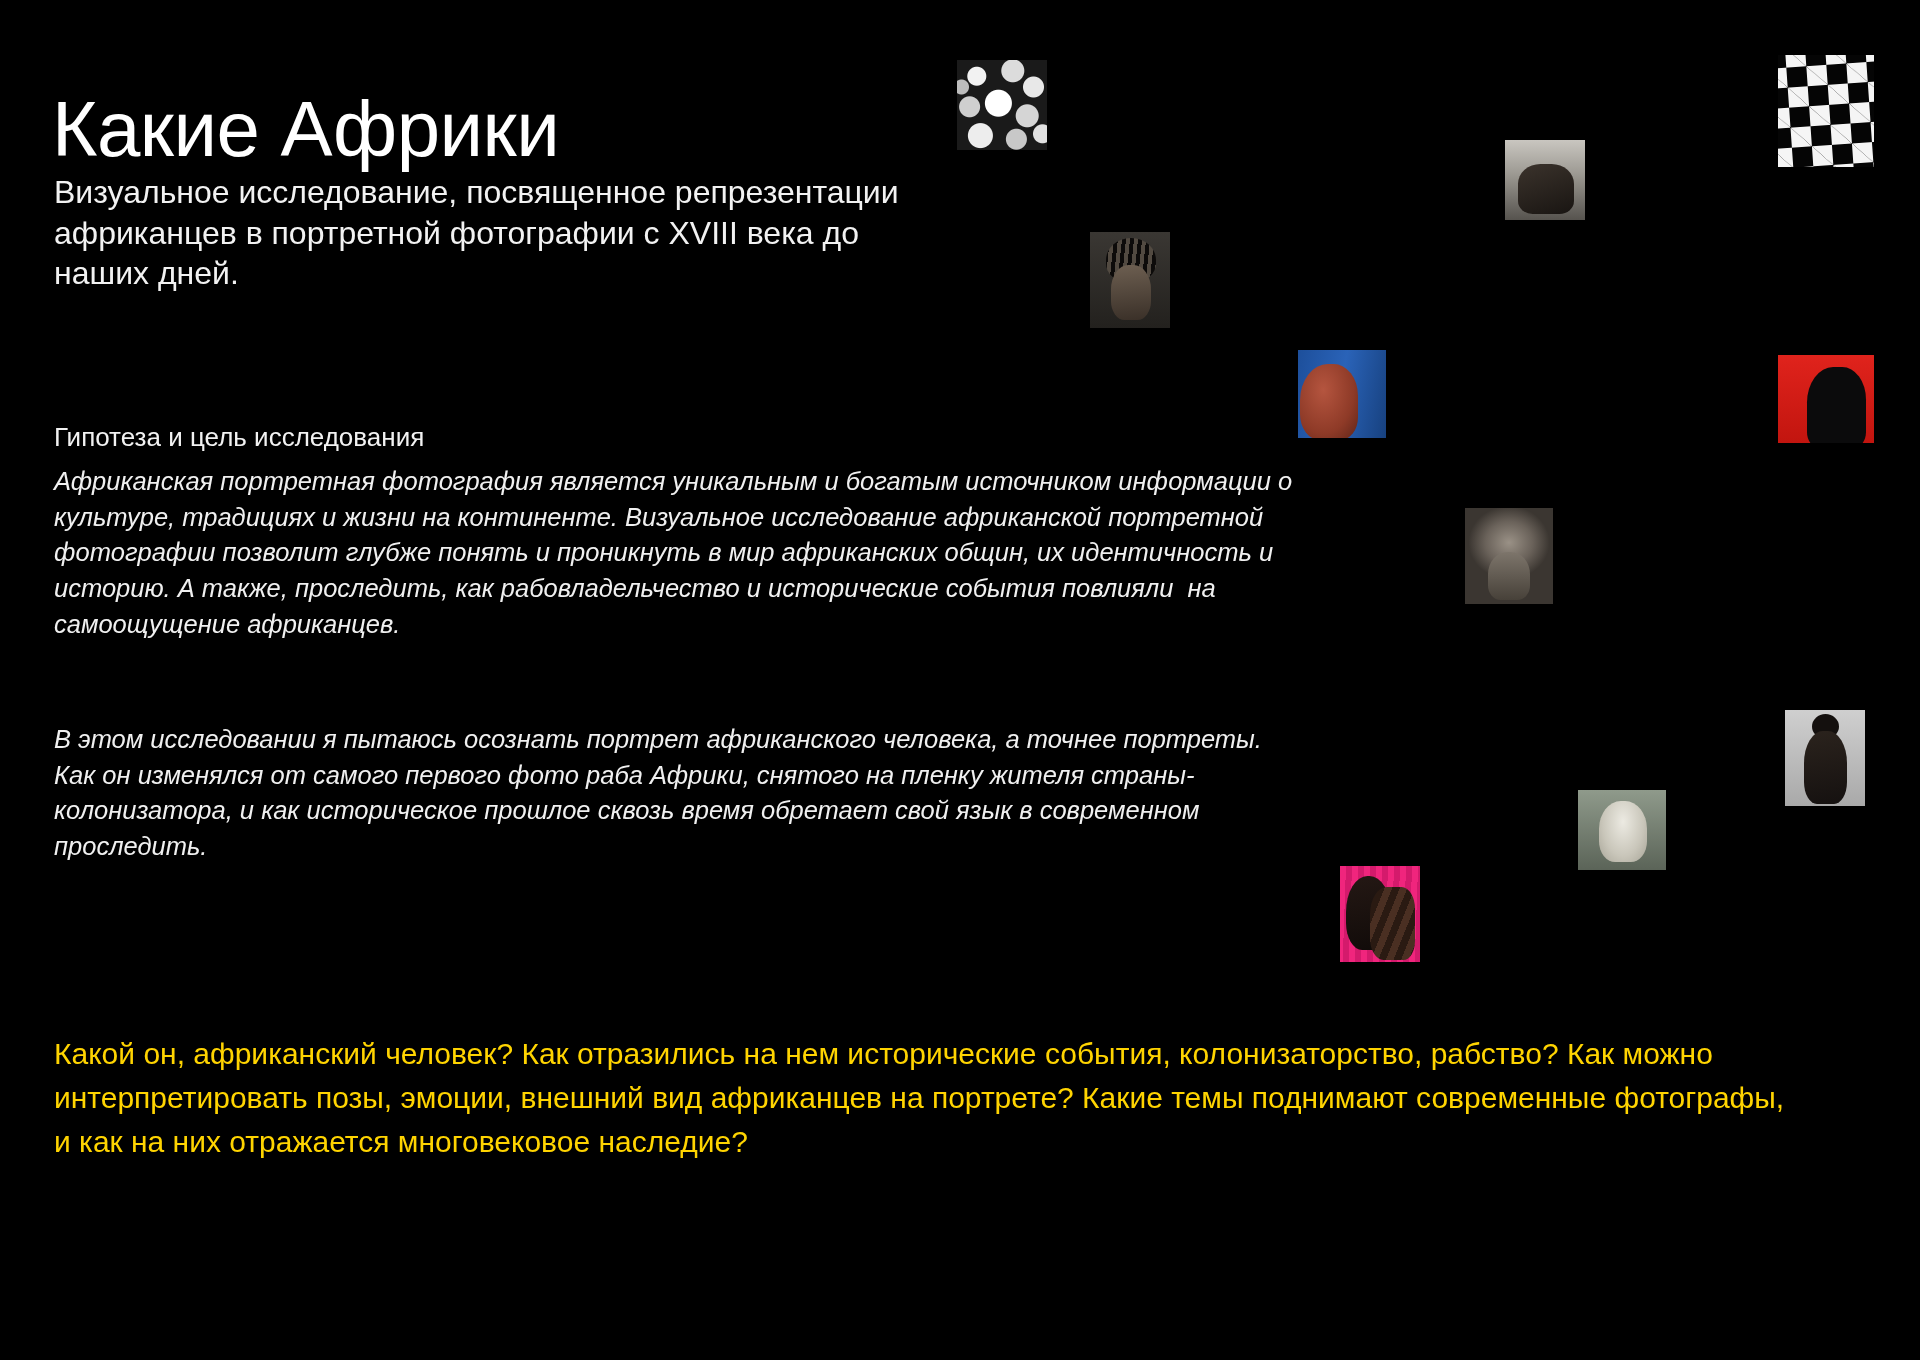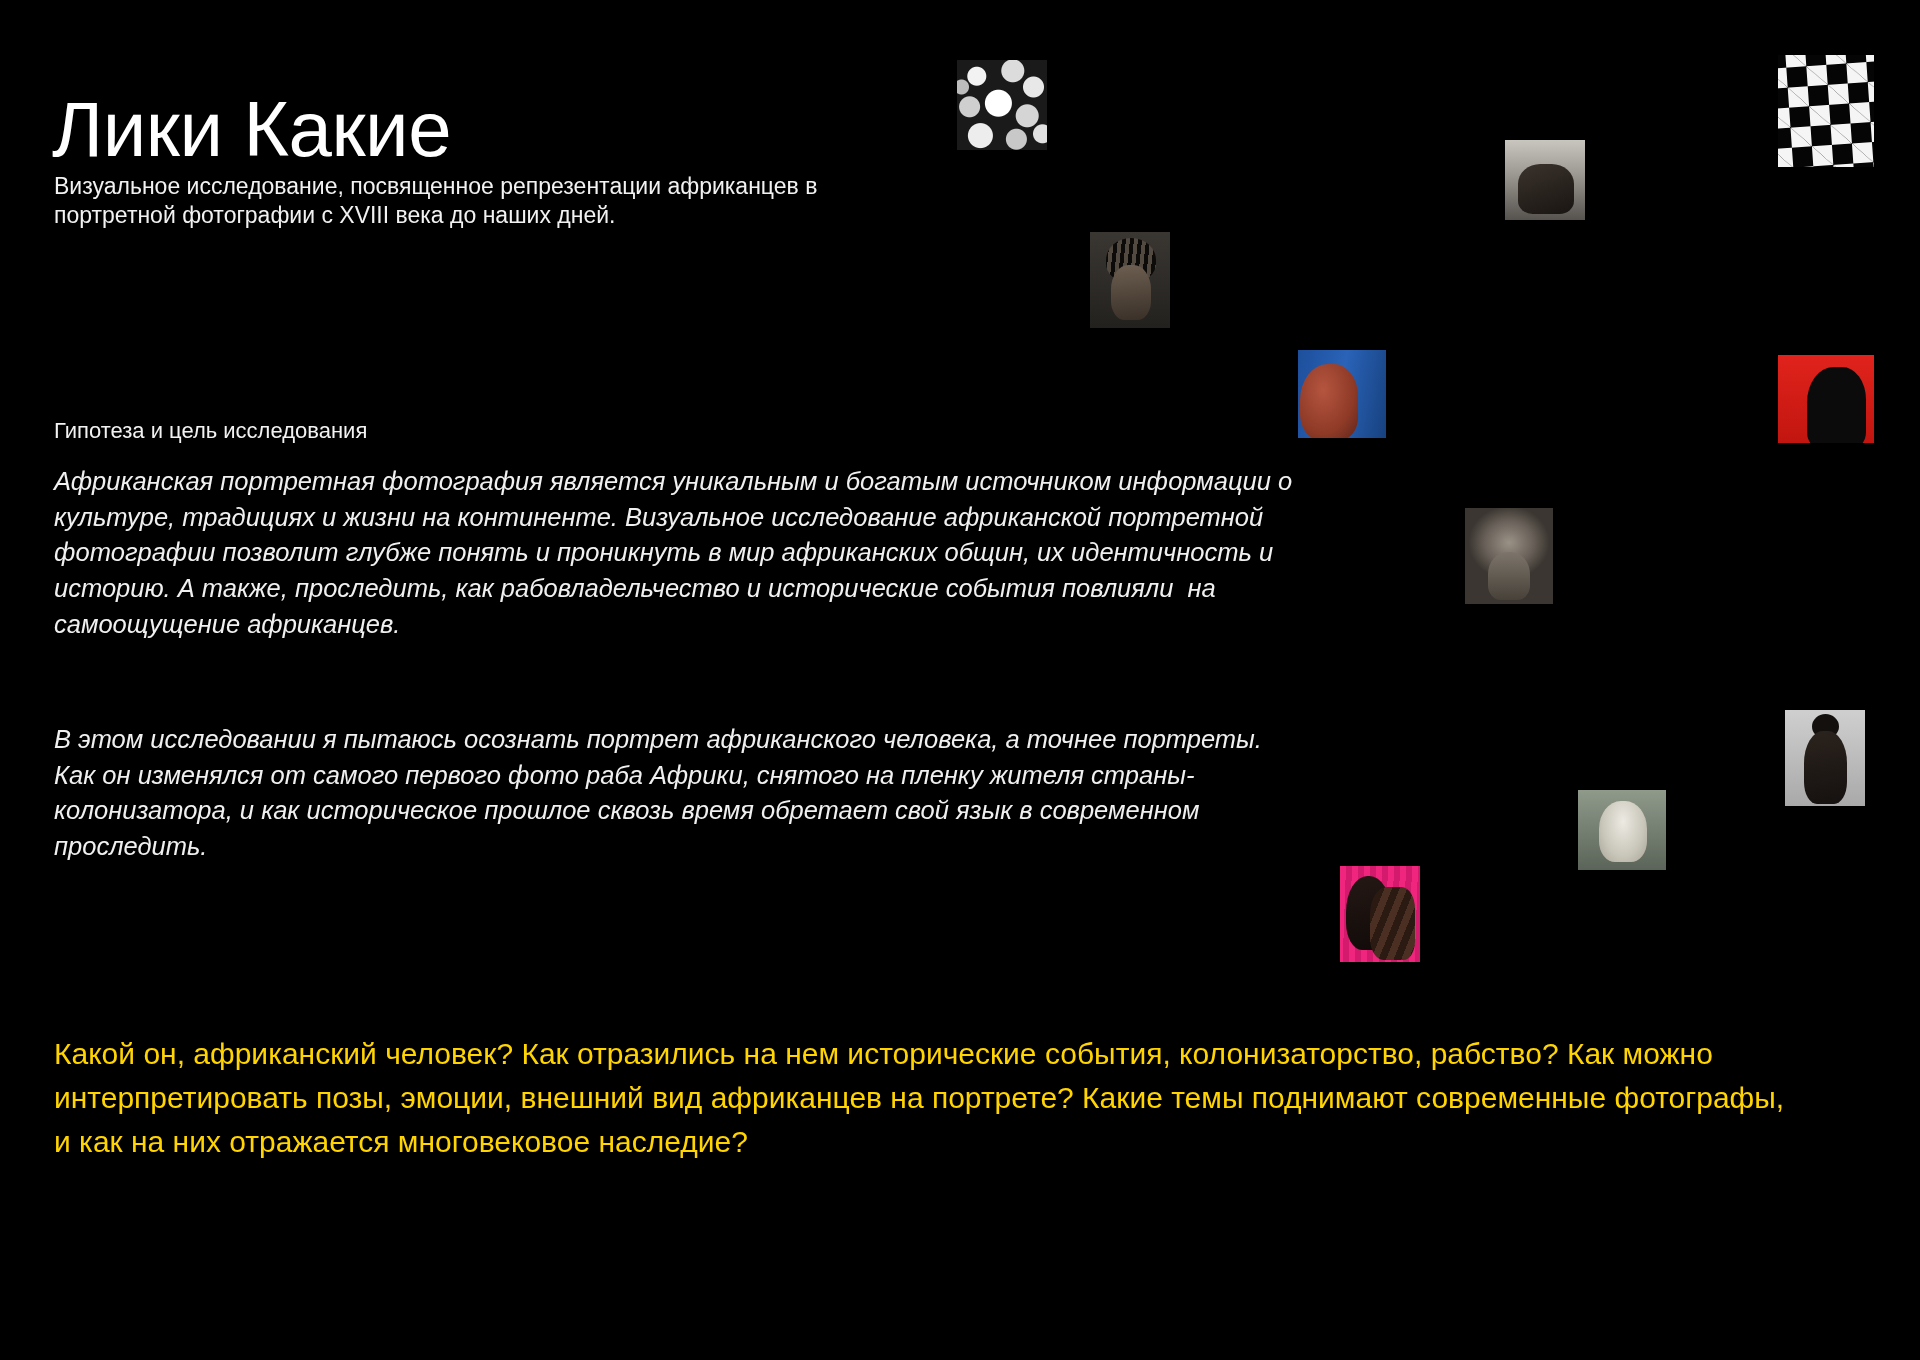--- a/index.html
+++ b/index.html
@@ -32,31 +32,31 @@
     letter-spacing: -0.5px;
     color: #ffffff;
     white-space: nowrap;
   }
 
   .subtitle {
     position: absolute;
     left: 54px;
     top: 172px;
     width: 860px;
-    font-size: 23px;
+    font-size: 32px;
     line-height: 1.27;
     font-weight: 400;
     color: #f2f2f2;
   }
 
   .section-heading {
     position: absolute;
     left: 54px;
     top: 400px;
-    font-size: 22px;
+    font-size: 26px;
     line-height: 1.2;
     font-weight: 400;
     color: #f2f2f2;
     white-space: nowrap;
   }
 
   .body-block {
     position: absolute;
     left: 54px;
     width: 1240px;
@@ -251,21 +251,21 @@
     width: 54%; height: 76%;
     border-radius: 44% 44% 30% 30%;
     background: linear-gradient(170deg, #2b231d 0%, #151110 100%);
   }
 </style>
 </head>
 <body>
 
 <div id="slide">
 
-  <h1 class="title">Лики Какие</h1>
+  <h1 class="title">Какие Африки</h1>
 
   <div class="subtitle">Визуальное исследование, посвященное репрезентации африканцев в портретной фотографии с XVIII века до наших дней.</div>
 
   <h2 class="section-heading">Гипотеза и цель исследования</h2>
 
   <div class="body-block p1">
     <p>Африканская портретная фотография является уникальным и богатым источником информации о культуре, традициях и жизни на континенте. Визуальное исследование африканской портретной фотографии позволит глубже понять и проникнуть в мир африканских общин, их идентичность и историю. А также, проследить, как рабовладельчество и исторические события повлияли  на самоощущение африканцев.</p>
   </div>
 
   <div class="body-block p2">

